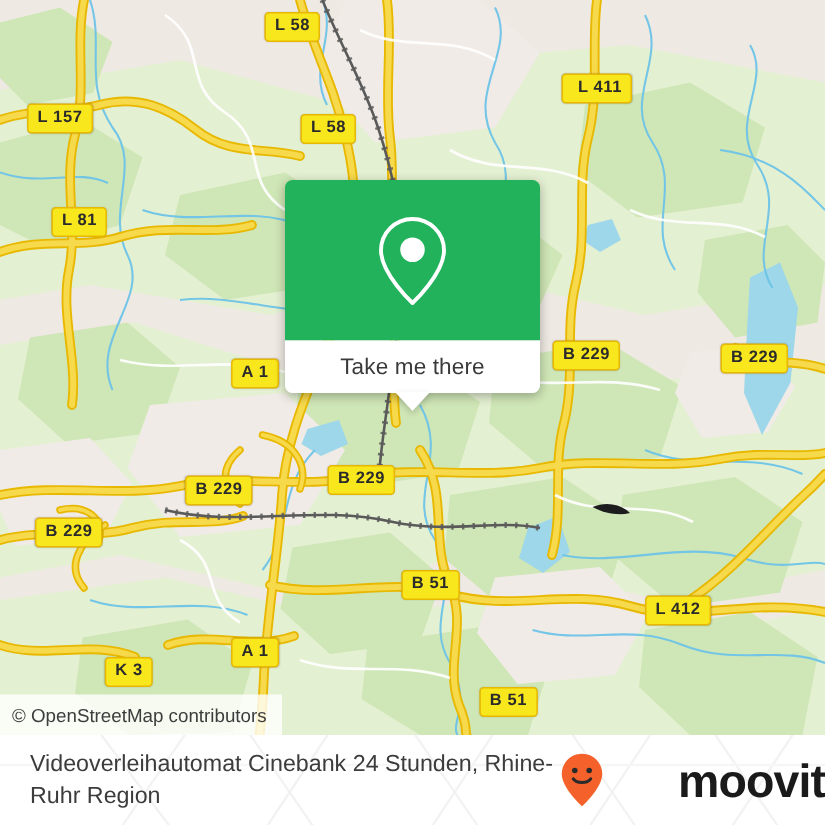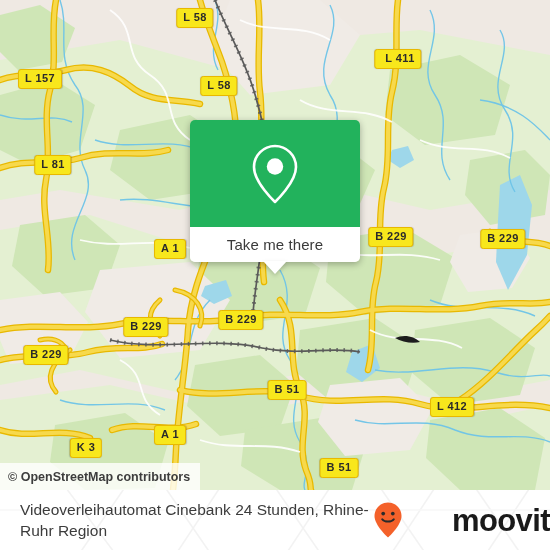--- a/index.html
+++ b/index.html
@@ -105,21 +105,20 @@
   .attrib {
     position: absolute;
     left: 0;
     top: 463px;
     height: 28px;
     background: rgba(255,255,255,0.80);
     display: flex;
     align-items: center;
     padding: 0 10px 0 8px;
     z-index: 30;
-    font-weight: bold;
   }
   .attrib-text {
     font-family: "Liberation Sans", sans-serif;
     font-size: 12.5px;
     color: #3d3d3d;
     white-space: nowrap;
   }
 
   
   .footer {
@@ -304,21 +303,21 @@
 
       <g fill="#1d1d1d">
         <path d="M395,338 C404,334 414,336 420,342 C412,344 402,342 395,338 Z"></path>
       </g>
     </svg>
 
     <div class="shield" style="left:195px; top:18px;">L 58</div>
     <div class="shield" style="left:398px; top:59px;padding-left:10px;">L 411</div>
     <div class="shield" style="left:40px;  top:79px;">L 157</div>
     <div class="shield" style="left:219px; top:86px;">L 58</div>
-    <div class="shield" style="left:53px;  top:165px;text-align:center;">L 81</div>
+    <div class="shield" style="left:53px;  top:148px;text-align:center;">L 81</div>
     <div class="shield" style="left:170px; top:249px;">A 1</div>
     <div class="shield" style="left:391px; top:237px;">B 229</div>
     <div class="shield" style="left:503px; top:239px;">B 229</div>
     <div class="shield" style="left:146px; top:327px;">B 229</div>
     <div class="shield" style="left:241px; top:320px;">B 229</div>
     <div class="shield" style="left:46px;  top:355px;">B 229</div>
     <div class="shield" style="left:287px; top:390px;">B 51</div>
     <div class="shield" style="left:452px; top:407px;text-align:center;">L 412</div>
     <div class="shield" style="left:170px; top:435px;">A 1</div>
     <div class="shield" style="left:86px;  top:448px;">K 3</div>

